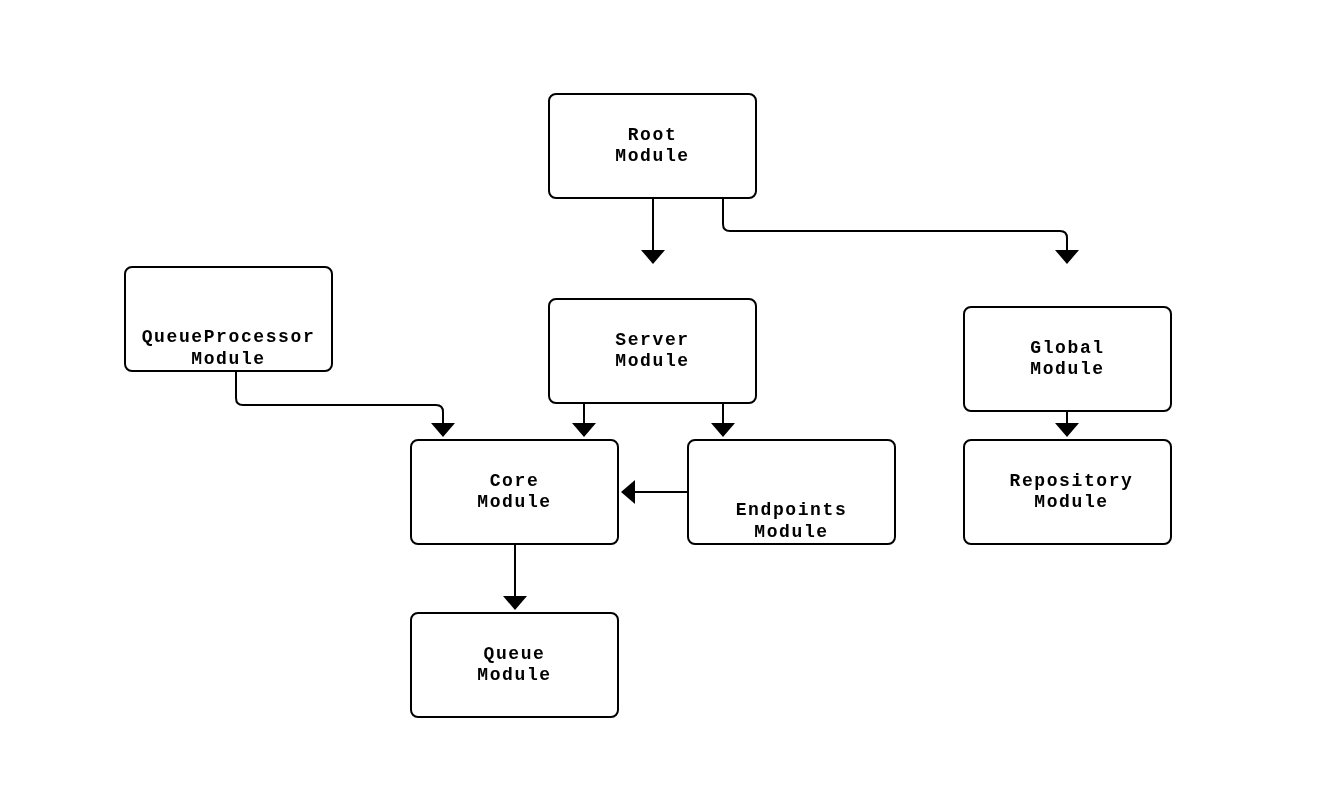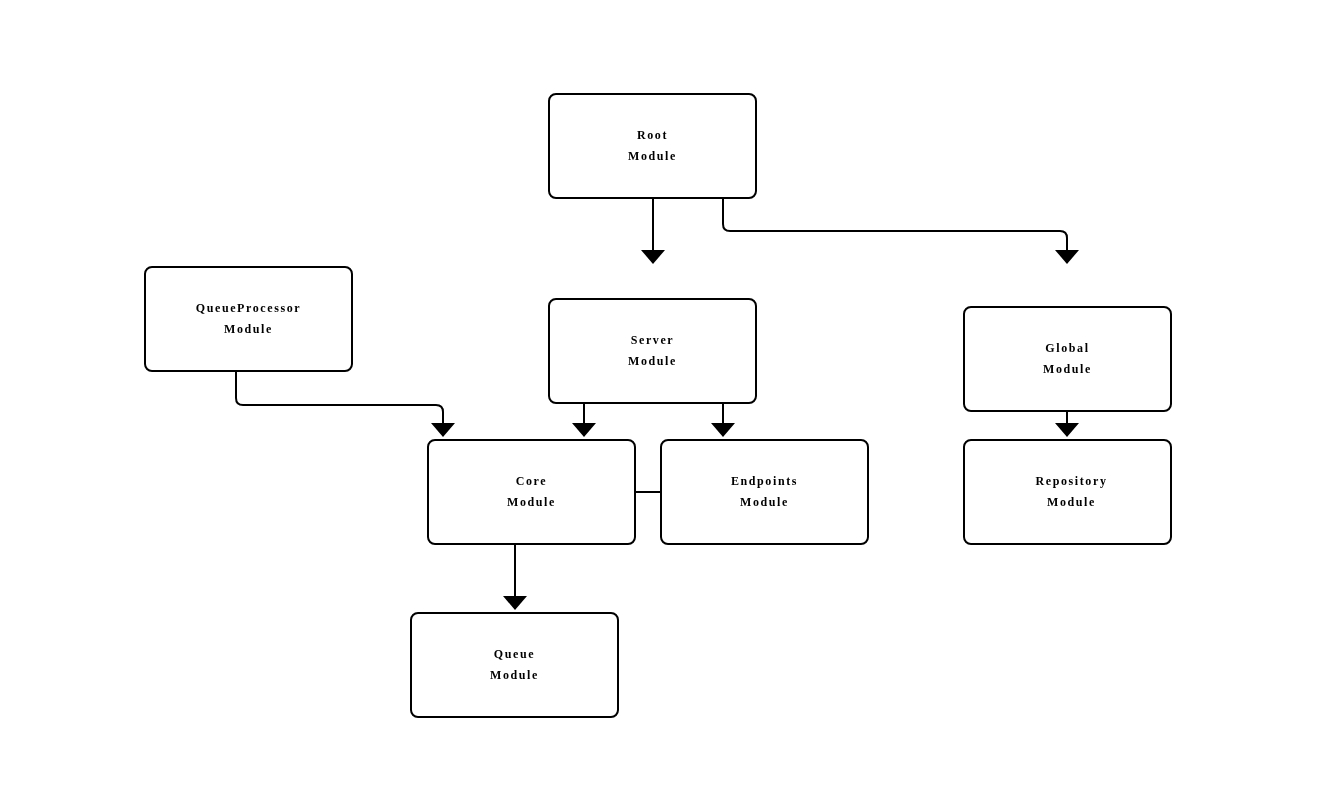--- a/index.html
+++ b/index.html
@@ -33,36 +33,36 @@
     width: 209px;
     height: 106px;
     background: #ffffff;
     border: 2.6px solid #000000;
     border-radius: 8px;
     display: flex;
     align-items: center;
     justify-content: center;
   }
   .node .label {
-    font-family: Liberation Serif, serif;
+    font-family: Liberation Mono, monospace;
     font-weight: 700;
-    font-size: 12px;
+    font-size: 18px;
     line-height: 21.5px;
     letter-spacing: 1.6px;
     color: #000000;
     text-align: center;
     white-space: pre-line;
   }
   
   #node-root          { left: 548px;  top: 93px;  }
   #node-server        { left: 548px;  top: 266px; margin-top: 32px; }
   #node-global        { left: 963px;  top: 266px; margin-top: 40px; }
-  #node-queueprocessor{ left: 144px;  top: 266px; }
-  #node-core          { left: 410px;  top: 439px; margin-left: 17px; }
-  #node-endpoints     { left: 660px;  top: 439px; }
+  #node-queueprocessor{ left: 124px;  top: 266px; align-items: flex-end; }
+  #node-core          { left: 410px;  top: 439px; }
+  #node-endpoints     { left: 687px;  top: 439px; align-items: flex-end; }
   #node-repository    { left: 963px;  top: 439px; padding-left: 8px; }
   #node-queue         { left: 410px;  top: 612px; }
 </style>
 </head>
 <body>
 
 <div class="canvas">
 
   <svg class="edges" viewBox="0 0 1337 809" xmlns="http://www.w3.org/2000/svg">
     <defs>

